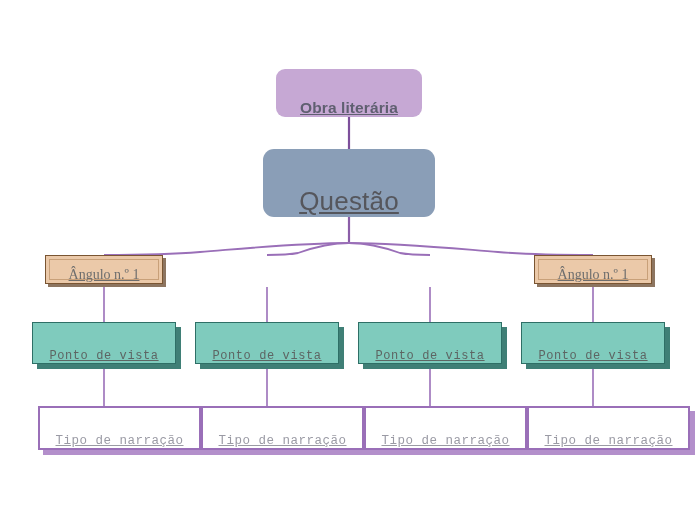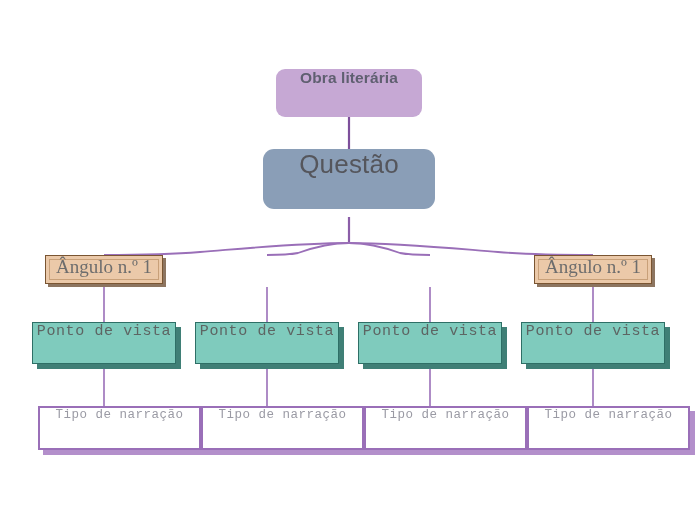--- a/index.html
+++ b/index.html
@@ -24,24 +24,25 @@
     width: 697px;
     height: 520px;
     pointer-events: none;
   }
 
   
   .node {
     position: absolute;
     box-sizing: border-box;
     display: flex;
-    align-items: flex-start;
+    align-items: flex-end;
     justify-content: center;
     text-align: center;
     white-space: nowrap;
+    text-decoration: underline;
   }
 
   
   .node-root {
     left: 276px;
     top: 69px;
     width: 146px;
     height: 48px;
     background: #c6a8d4;
     border-radius: 9px;
@@ -49,39 +50,39 @@
     font-size: 15.5px;
     font-weight: bold;
     letter-spacing: 0.1px;
   }
 
   
   .node-question {
     left: 263px;
     top: 149px;
     width: 172px;
-    height: 60px;
+    height: 68px;
     background: #8a9eb7;
     border-radius: 11px;
     color: #55565c;
     font-size: 26px;
     font-weight: normal;
     letter-spacing: 0.2px;
   }
 
   
   .node-angle {
     top: 255px;
     width: 118px;
     height: 29px;
     background: #ebc9a9;
     border: 1px solid #7a5532;
     color: #6d6d6d;
     font-family: "Liberation Serif", serif;
-    font-size: 19px;
+    font-size: 14px;
     box-shadow: 3px 3px 0 0 #8d7560;
   }
   .node-angle .inner-rule {
     position: absolute;
     left: 3px;
     right: 3px;
     top: 3px;
     bottom: 3px;
     border: 1px solid #c8a079;
     pointer-events: none;
@@ -90,21 +91,21 @@
 
   
   .node-view {
     top: 322px;
     width: 144px;
     height: 42px;
     background: #7fcbbd;
     border: 1px solid #2e6f66;
     color: #5d6563;
     font-family: "Liberation Mono", monospace;
-    font-size: 15px;
+    font-size: 12px;
     letter-spacing: 0.6px;
     box-shadow: 5px 5px 0 0 #3f7f76;
   }
 
   
   .node-narr {
     top: 406px;
     width: 163px;
     height: 44px;
     background: #ffffff;

